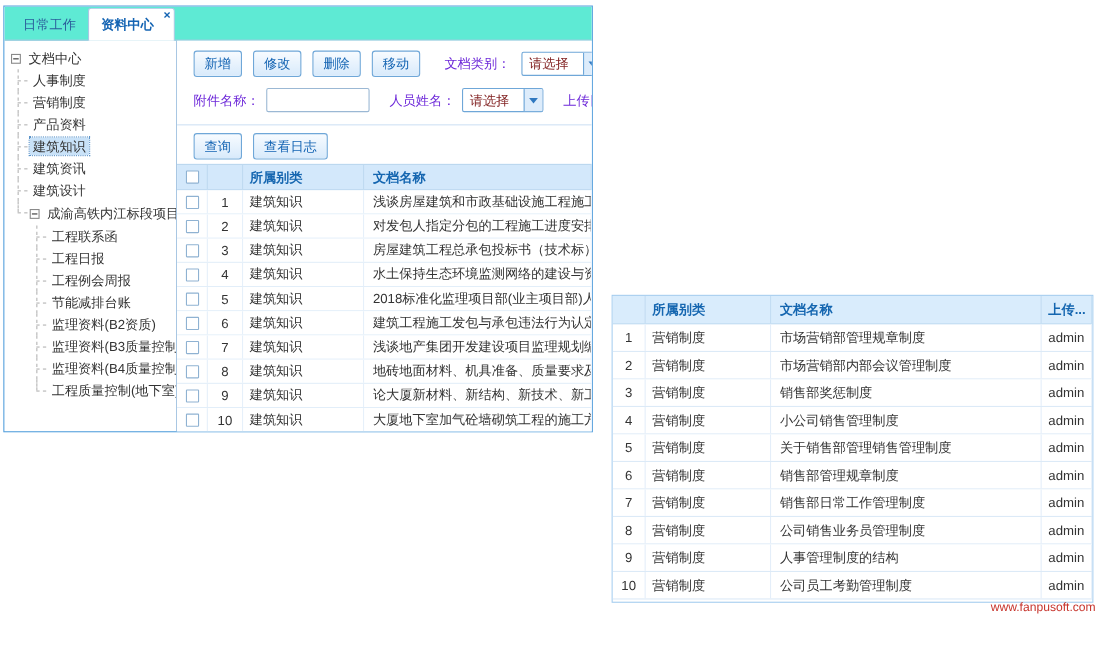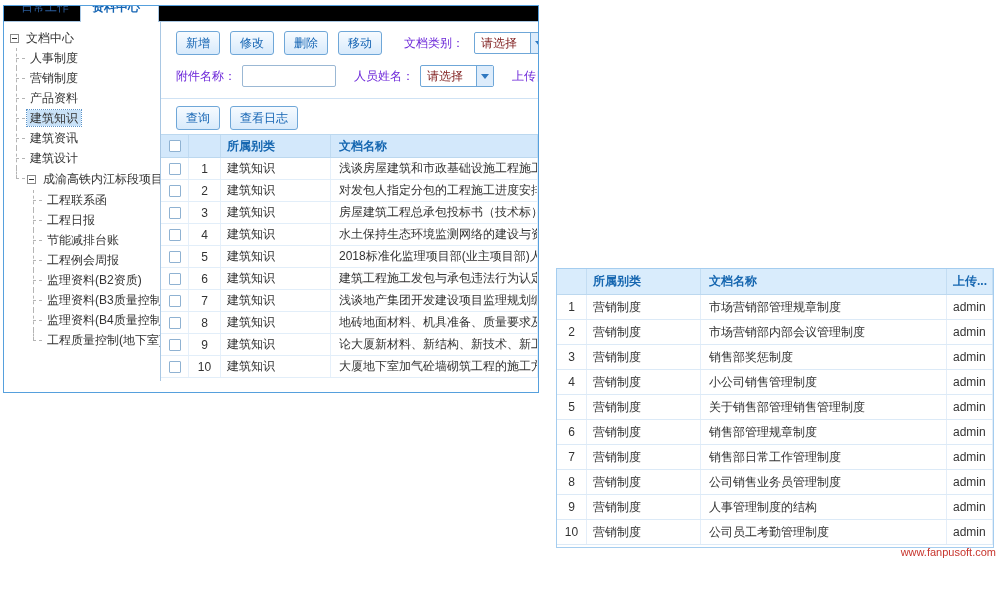--- a/index.html
+++ b/index.html
@@ -8,21 +8,21 @@
     width:1000px; height:600px; position:relative; overflow:hidden;
     background:#ffffff; font-family:"Liberation Sans", sans-serif; font-size:12px; color:#333;
   }
 
   
   .win1 {
     position:absolute; left:3px; top:5px; width:536px; height:388px;
     border:1px solid #56a0dd; background:#fff; overflow:hidden;
   }
   .tabbar {
-    height:16px; background:#000000; border-bottom:1px solid #a9c7e3;
+    height:31px; background:#5eead4; border-bottom:1px solid #a9c7e3;
     display:flex; align-items:flex-end; padding-left:6px;
   }
   .tab {
     padding:6px 11px 5px; font-size:12px; color:#2b5d9b; position:relative; cursor:pointer;
     white-space:nowrap;
   }
   .tab.active {
     background:#fff; border:1px solid #a9c7e3; border-bottom:none; border-radius:3px 3px 0 0;
     color:#1464b3; font-weight:bold; margin-bottom:-1px; padding:6px 18px 6px 11px;
   }
@@ -171,22 +171,22 @@
         <li><span class="tlabel">建筑资讯</span></li>
         <li><span class="tlabel">建筑设计</span></li>
         <li>
           <div class="subhead">
             <span class="expander"></span>
             <span class="tlabel">成渝高铁内江标段项目</span>
           </div>
           <ul class="tree">
             <li><span class="tlabel">工程联系函</span></li>
             <li><span class="tlabel">工程日报</span></li>
+            <li><span class="tlabel">工程例会周报</span></li>
             <li><span class="tlabel">节能减排台账</span></li>
-            <li><span class="tlabel">工程例会周报</span></li>
             <li><span class="tlabel">监理资料(B2资质)</span></li>
             <li><span class="tlabel">监理资料(B3质量控制)</span></li>
             <li><span class="tlabel">监理资料(B4质量控制)</span></li>
             <li><span class="tlabel">工程质量控制(地下室)</span></li>
           </ul>
         </li>
       </ul>
     </div>
 
     <div class="content">

